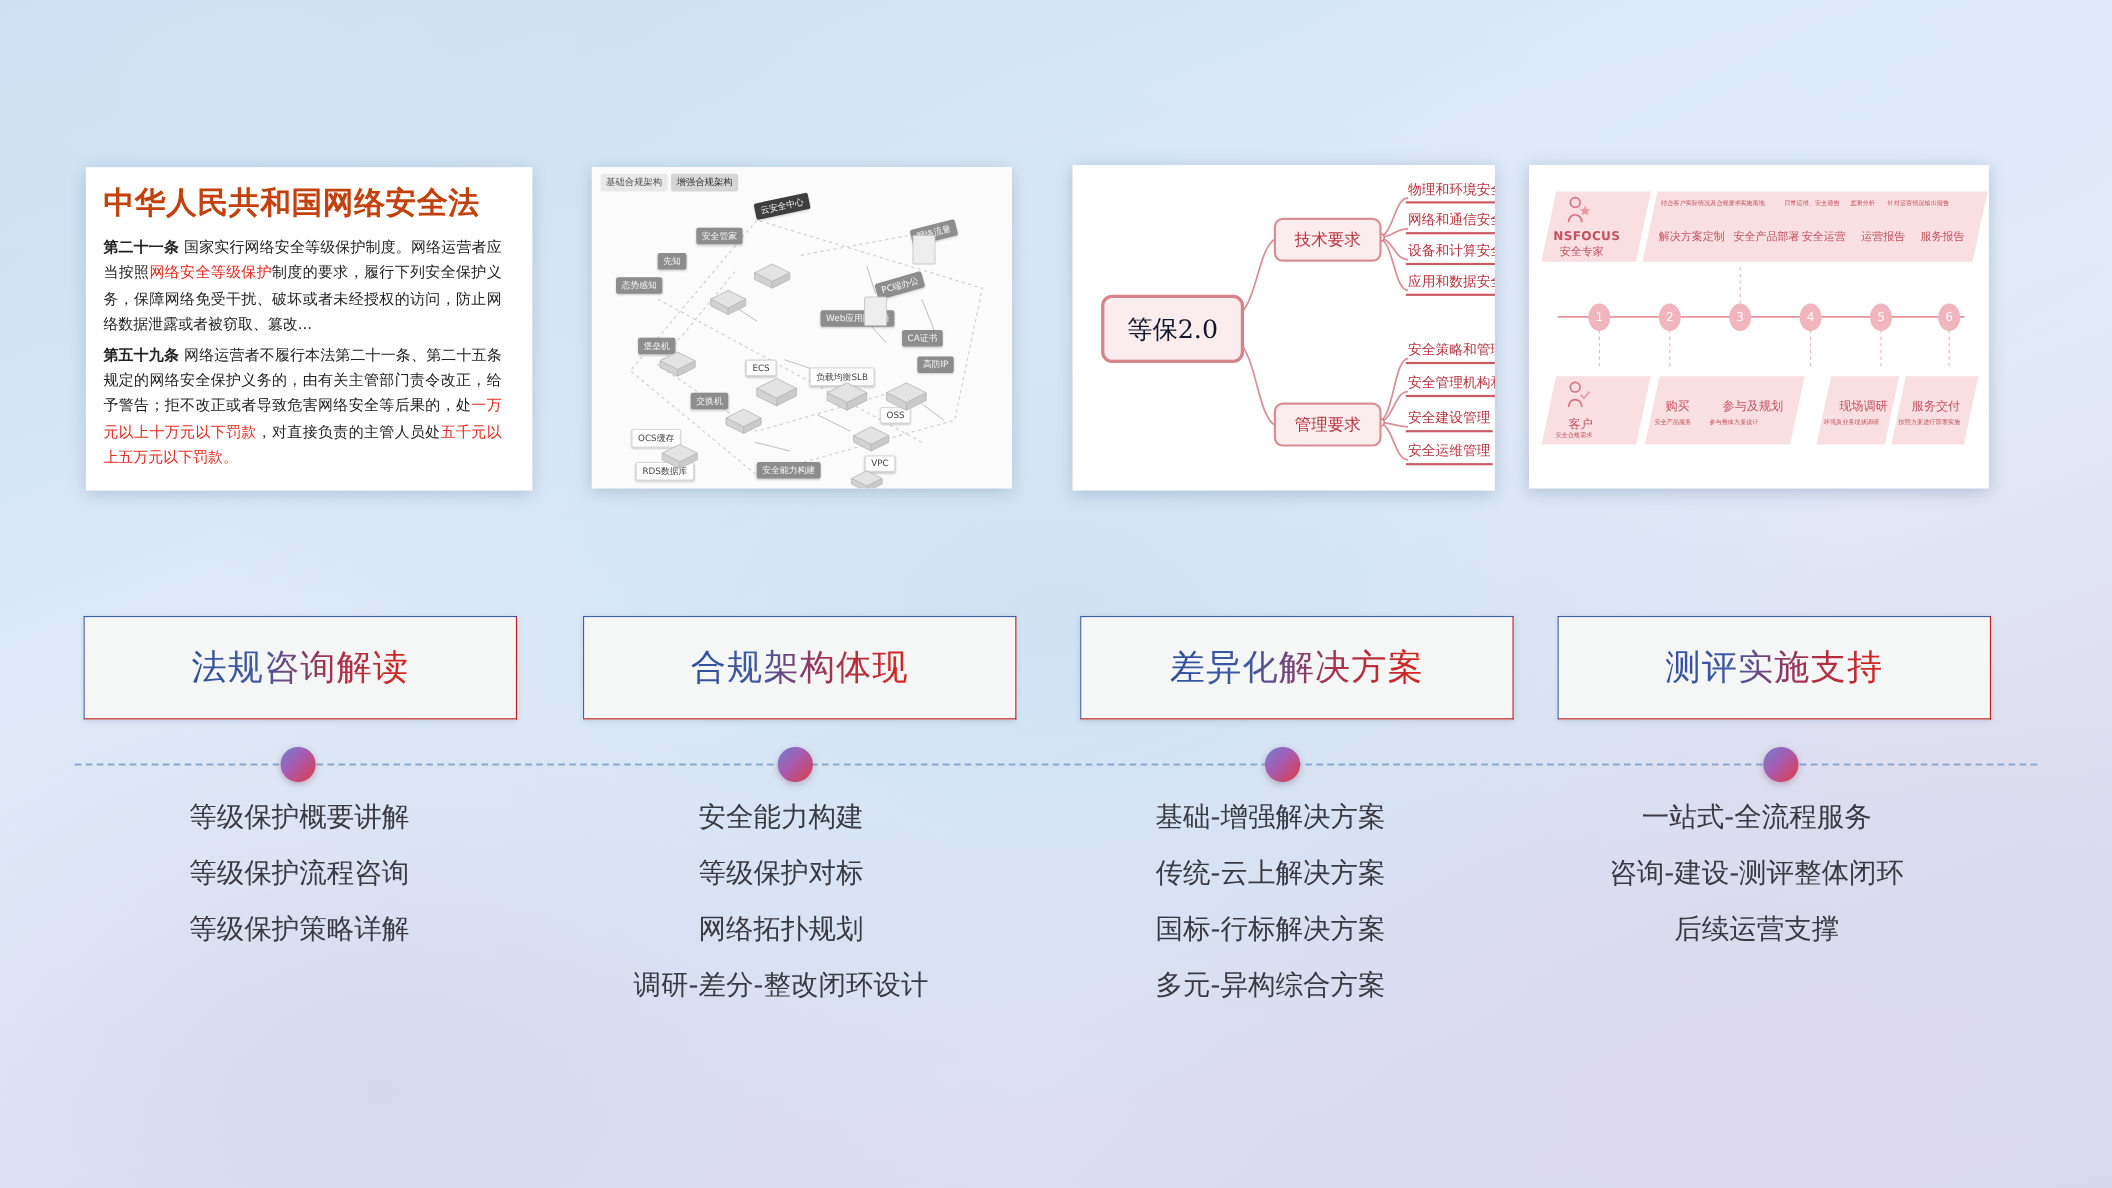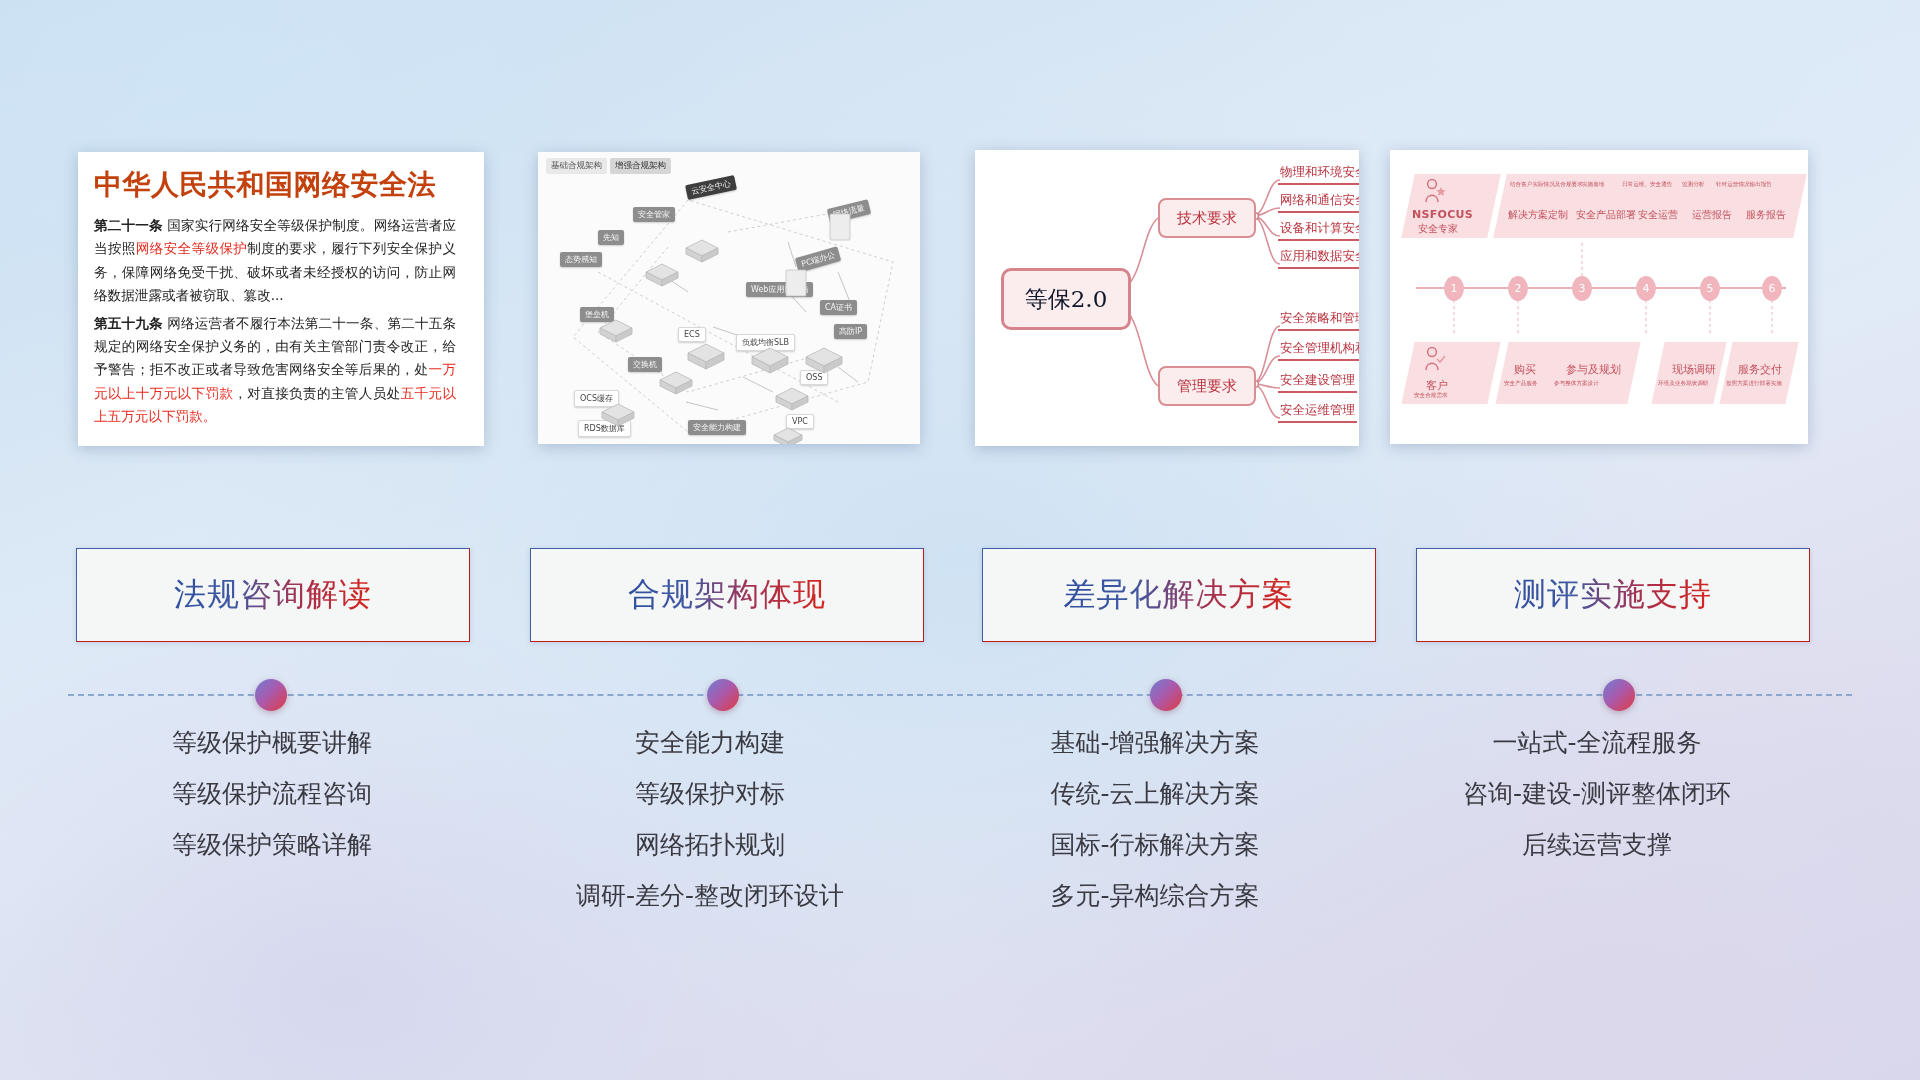--- a/index.html
+++ b/index.html
@@ -82,21 +82,21 @@
     transform:skewX(-12deg);
   }
   .svc-txt{position:absolute;color:#c2525e;white-space:nowrap;}
   .dotnum{
     position:absolute;width:20px;height:25px;border-radius:50%;
     background:#f0b5bd;color:#fff;font-size:11px;
     display:flex;align-items:center;justify-content:center;
   }
 
   
-  .titles{position:absolute;left:0;top:548px;width:1532px;height:100px;}
+  .titles{position:absolute;left:0;top:560px;width:1532px;height:100px;}
   .titlebox{
     position:absolute;top:0;height:92px;width:392px;
     background:#f5f6f6;
     border-top:1.6px solid #3f5fa8;
     border-left:1.6px solid #3f5fa8;
     border-right:1.6px solid #c21b17;
     border-bottom:1.6px solid #c21b17;
     box-shadow:0 1px 5px rgba(60,90,130,.18);
     display:flex;align-items:center;justify-content:center;
   }

